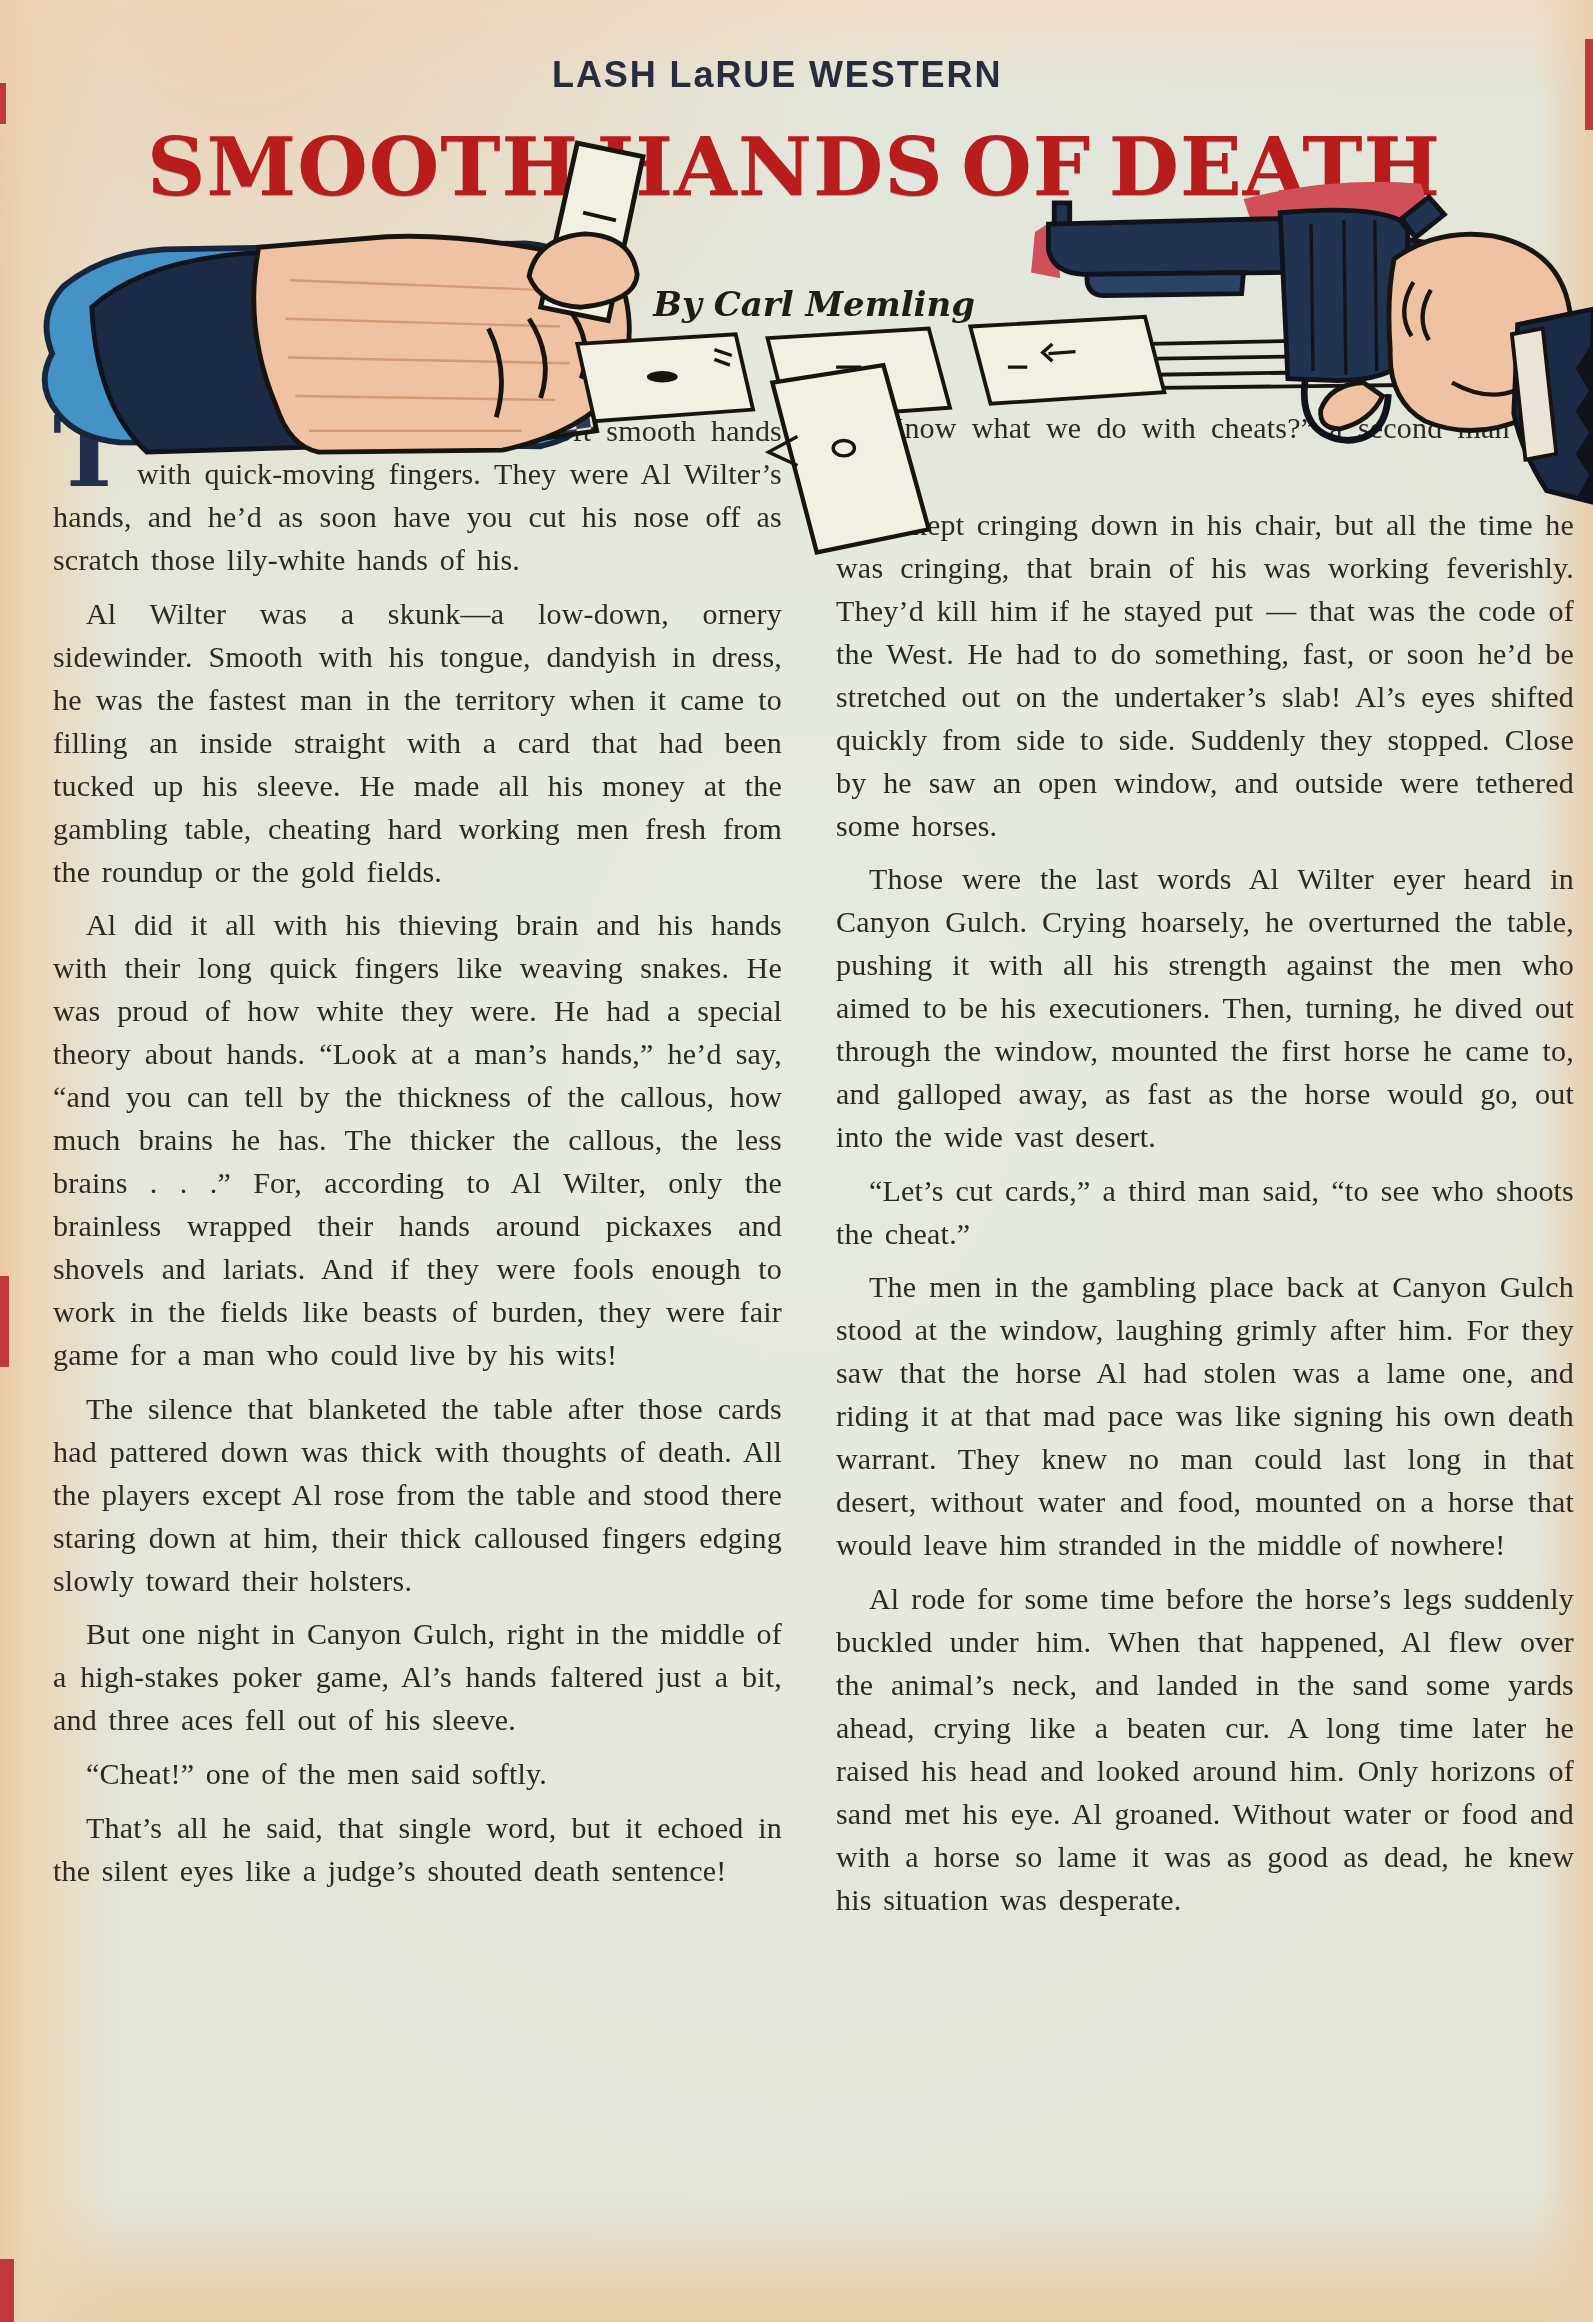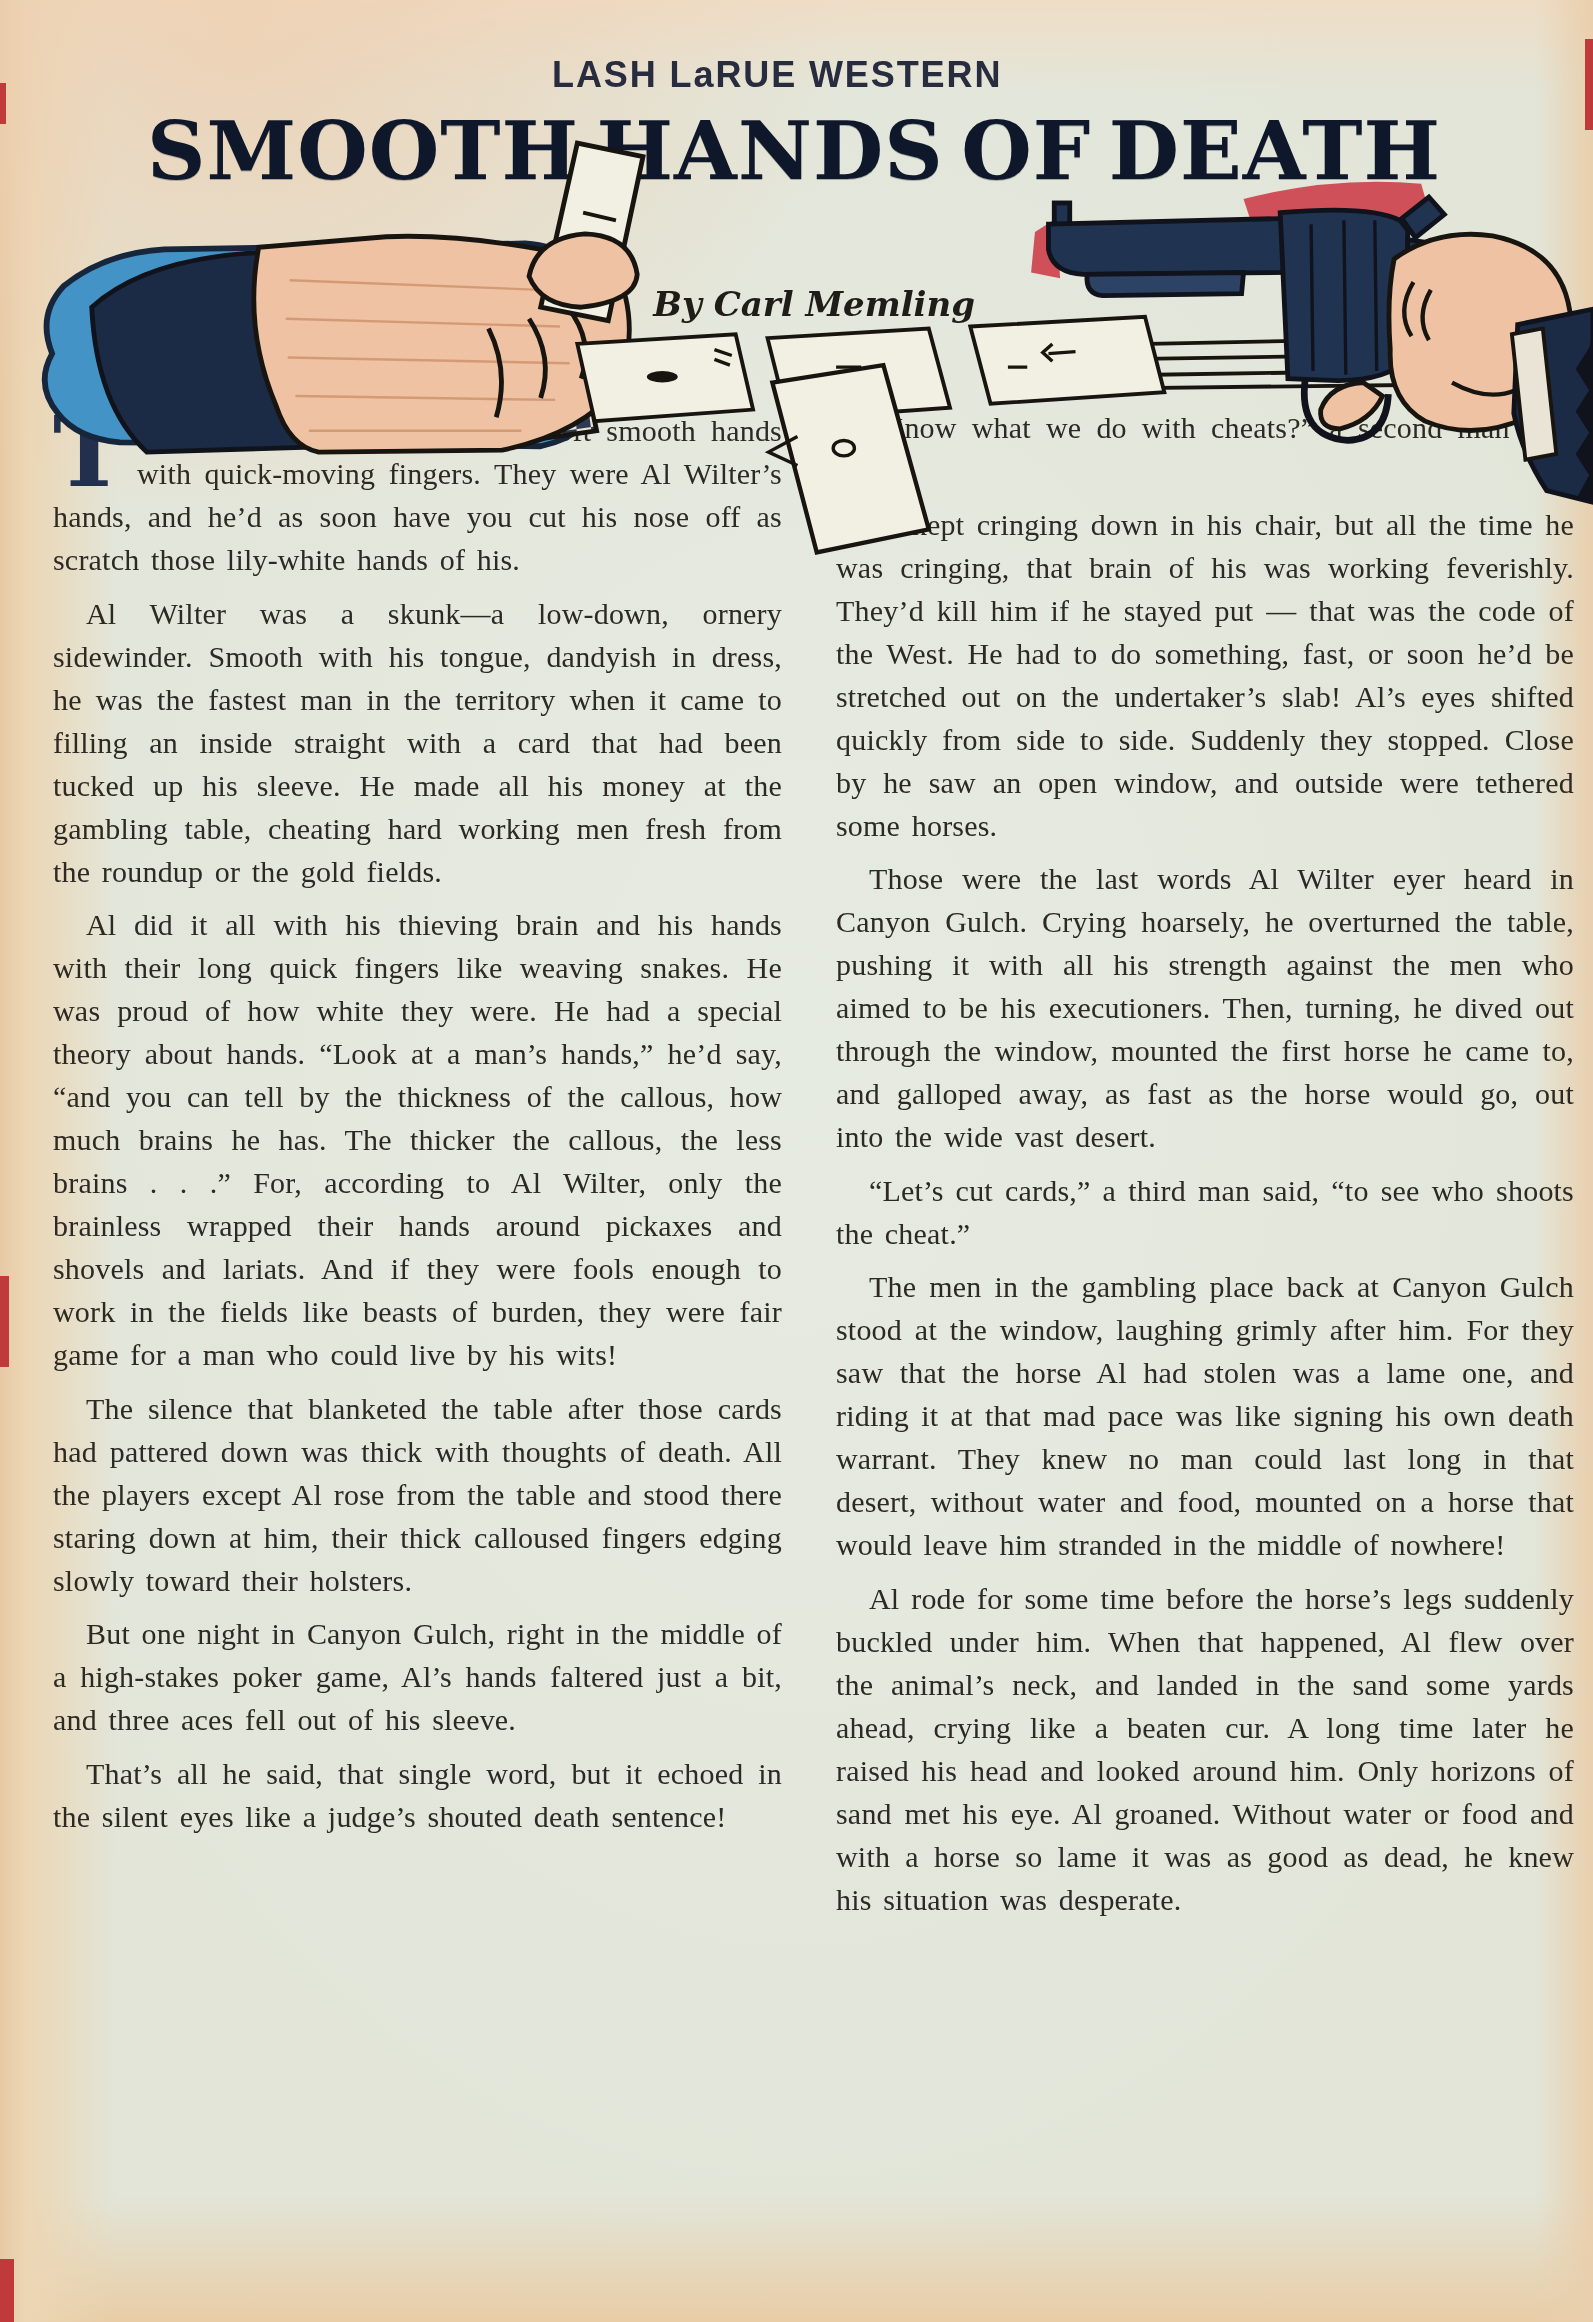--- a/index.html
+++ b/index.html
@@ -15,24 +15,24 @@
       radial-gradient(ellipse 1062px 1448px at 50% 45%, #e6ebe2, #e2e5d8 85%);
   }
   
   .header{
     position:absolute;left:0;top:54px;width:100%;text-align:center;z-index:4;
     transform:translateX(-19.3px);
     font-family:"Liberation Sans", sans-serif;font-weight:bold;
     font-size:36px;letter-spacing:1.9px;color:#272c3e;
   }
   .title{
-    position:absolute;left:147px;top:110px;width:1294px;z-index:2;
+    position:absolute;left:147px;top:126px;width:1294px;z-index:2;
     display:flex;justify-content:space-between;align-items:baseline;
     font-family:"DejaVu Serif", serif;font-weight:bold;
-    font-size:81px;line-height:1;color:#0f172a;letter-spacing:1px;
+    font-size:81px;line-height:1;color:#b91c1c;letter-spacing:1px;
     text-shadow:0 1px 0 rgba(30,36,51,.3);
   }
   .byline{
     position:absolute;left:589px;top:284px;width:386px;z-index:4;text-align:right;
     font-family:"DejaVu Serif", serif;font-style:italic;font-weight:bold;
     font-size:34px;color:#201d18;
   }
   
   .col{
     position:absolute;z-index:1;
@@ -149,20 +149,21 @@
     <path d="M1650,346 L1650,520 L1634,514 L1646,492 L1632,470 L1646,448 L1632,426 L1646,404 L1632,382 L1646,360 Z" fill="#10131c"></path>
   </g>
 </svg>
 
 <div class="col col-left">
     <p class="lead"><span class="dropcap">T</span>HIS IS a tale about hands — soft smooth hands with quick-moving fingers. They were Al Wilter’s hands, and he’d as soon have you cut his nose off as scratch those lily-white hands of his.</p>
     <p>Al Wilter was a skunk—a low-down, ornery sidewinder. Smooth with his tongue, dandyish in dress, he was the fastest man in the territory when it came to filling an inside straight with a card that had been tucked up his sleeve. He made all his money at the gambling table, cheating hard working men fresh from the roundup or the gold fields.</p>
     <p>Al did it all with his thieving brain and his hands with their long quick fingers like weaving snakes. He was proud of how white they were. He had a special theory about hands. “Look at a man’s hands,” he’d say, “and you can tell by the thickness of the callous, how much brains he has. The thicker the callous, the less brains . . .” For, according to Al Wilter, only the brainless wrapped their hands around pickaxes and shovels and lariats. And if they were fools enough to work in the fields like beasts of burden, they were fair game for a man who could live by his wits!</p>
     <p>The silence that blanketed the table after those cards had pattered down was thick with thoughts of death. All the players except Al rose from the table and stood there staring down at him, their thick calloused fingers edging slowly toward their holsters.</p>
     <p>But one night in Canyon Gulch, right in the middle of a high-stakes poker game, Al’s hands faltered just a bit, and three aces fell out of his sleeve.</p>
+    <p>“Cheat!” one of the men said softly.</p>
     <p>That’s all he said, that single word, but it echoed in the silent eyes like a judge’s shouted death sentence!</p>
   </div>
 
 <div class="col col-right">
     <p>“Know what we do with cheats?” a second man said softly.</p>
     <p>Al kept cringing down in his chair, but all the time he was cringing, that brain of his was working feverishly. They’d kill him if he stayed put — that was the code of the West. He had to do something, fast, or soon he’d be stretched out on the undertaker’s slab! Al’s eyes shifted quickly from side to side. Suddenly they stopped. Close by he saw an open window, and outside were tethered some horses.</p>
     <p>Those were the last words Al Wilter eyer heard in Canyon Gulch. Crying hoarsely, he overturned the table, pushing it with all his strength against the men who aimed to be his executioners. Then, turning, he dived out through the window, mounted the first horse he came to, and galloped away, as fast as the horse would go, out into the wide vast desert.</p>
     <p>“Let’s cut cards,” a third man said, “to see who shoots the cheat.”</p>
     <p>The men in the gambling place back at Canyon Gulch stood at the window, laughing grimly after him. For they saw that the horse Al had stolen was a lame one, and riding it at that mad pace was like signing his own death warrant. They knew no man could last long in that desert, without water and food, mounted on a horse that would leave him stranded in the middle of nowhere!</p>
     <p>Al rode for some time before the horse’s legs suddenly buckled under him. When that happened, Al flew over the animal’s neck, and landed in the sand some yards ahead, crying like a beaten cur. A long time later he raised his head and looked around him. Only horizons of sand met his eye. Al groaned. Without water or food and with a horse so lame it was as good as dead, he knew his situation was desperate.</p>

